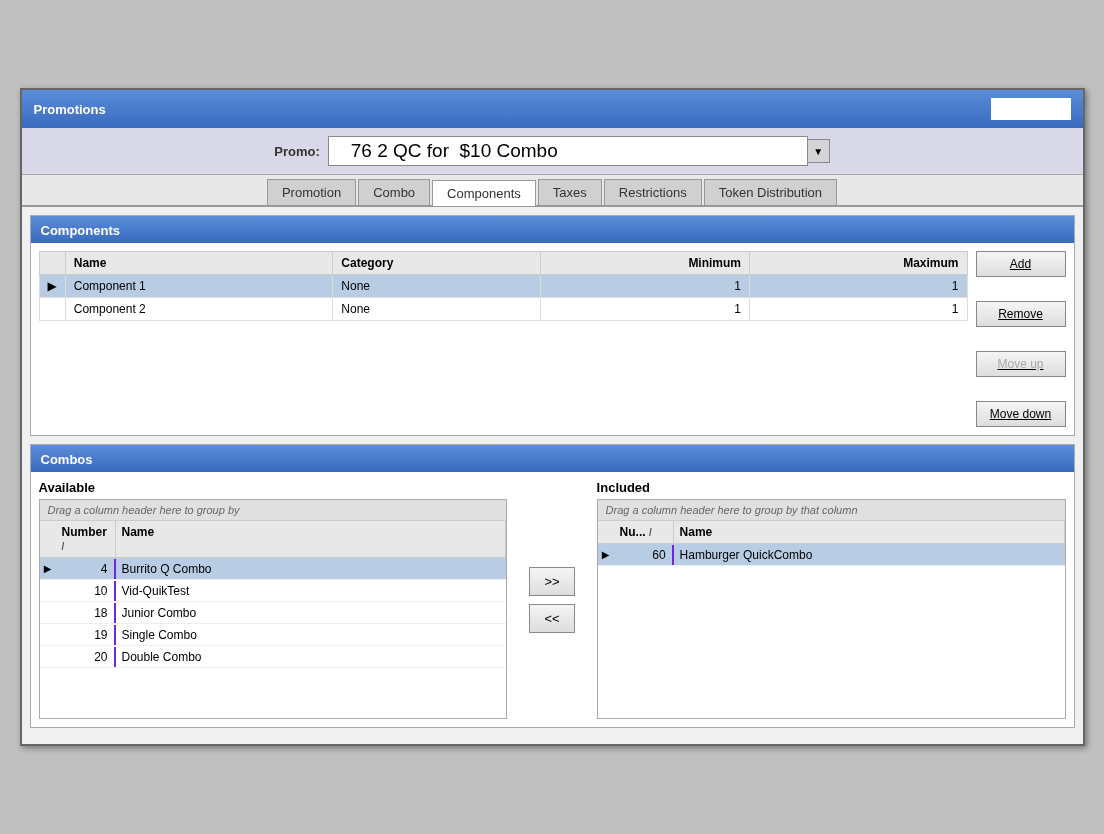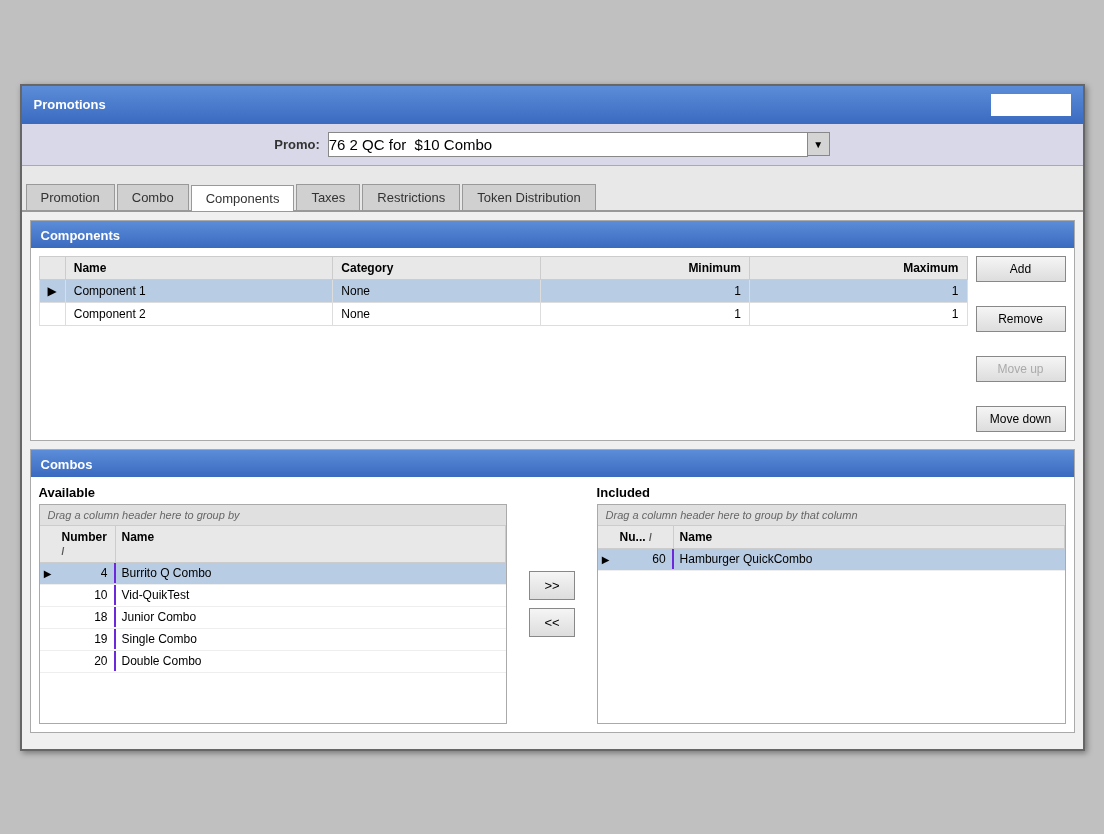--- a/index.html
+++ b/index.html
@@ -44,45 +44,46 @@
       color: #333;
     }
 
     .promo-input-wrap {
       display: flex;
       align-items: center;
     }
 
     .promo-input {
       width: 480px;
-      padding: 3px 0;
+      padding: 3px 22px;
       border: 1px solid #888;
       background: white;
-      font-size: 15px;
+      font-size: 19px;
     }
 
     .promo-dropdown-btn {
       width: 22px;
       height: 24px;
       background: #d4d4d4;
       border: 1px solid #888;
       border-left: none;
       cursor: pointer;
       display: flex;
       align-items: center;
       justify-content: center;
       font-size: 10px;
     }
 
     .tabs-bar {
       background: #e8e8e8;
       display: flex;
       border-bottom: 2px solid #999;
-      padding: 18px 4px 0 4px;
+      padding: 4px 4px 0 4px;
       gap: 2px;
+      justify-content: center;
     }
 
     .tab {
       padding: 5px 14px;
       background: #d0d0d0;
       border: 1px solid #999;
       border-bottom: none;
       cursor: pointer;
       color: #333;
       font-size: 13px;
@@ -157,20 +158,21 @@
       width: 14px;
       text-align: center;
       font-size: 10px;
     }
 
     .buttons-col {
       display: flex;
       flex-direction: column;
       gap: 24px;
       min-width: 90px;
+      text-decoration: underline;
     }
 
     .action-btn {
       padding: 5px 12px;
       background: linear-gradient(to bottom, #f5f5f5, #ddd);
       border: 1px solid #888;
       cursor: pointer;
       font-size: 12px;
       text-align: center;
     }

